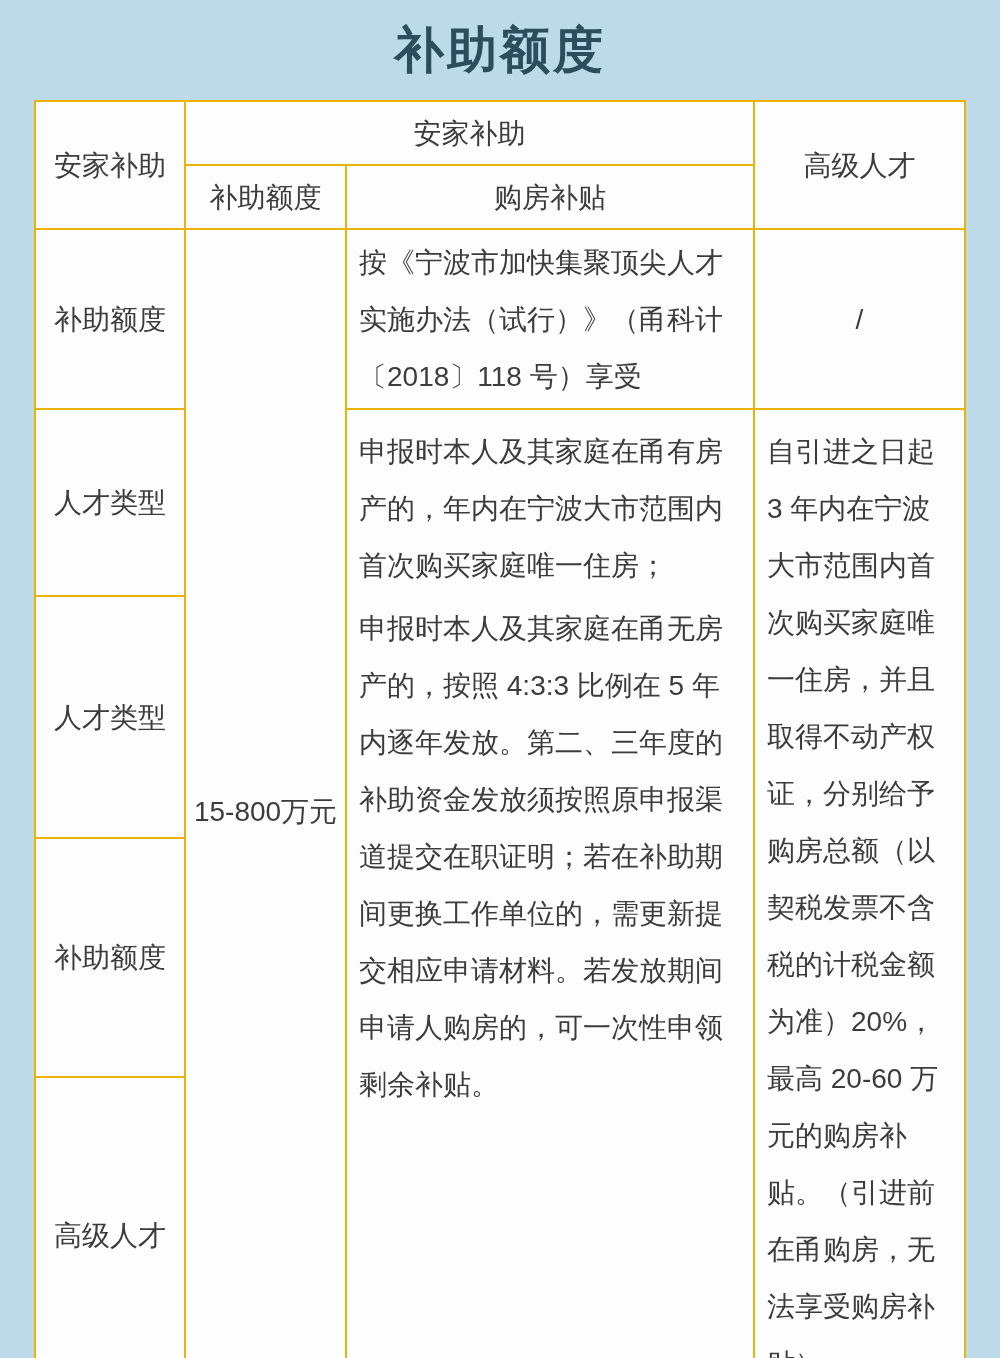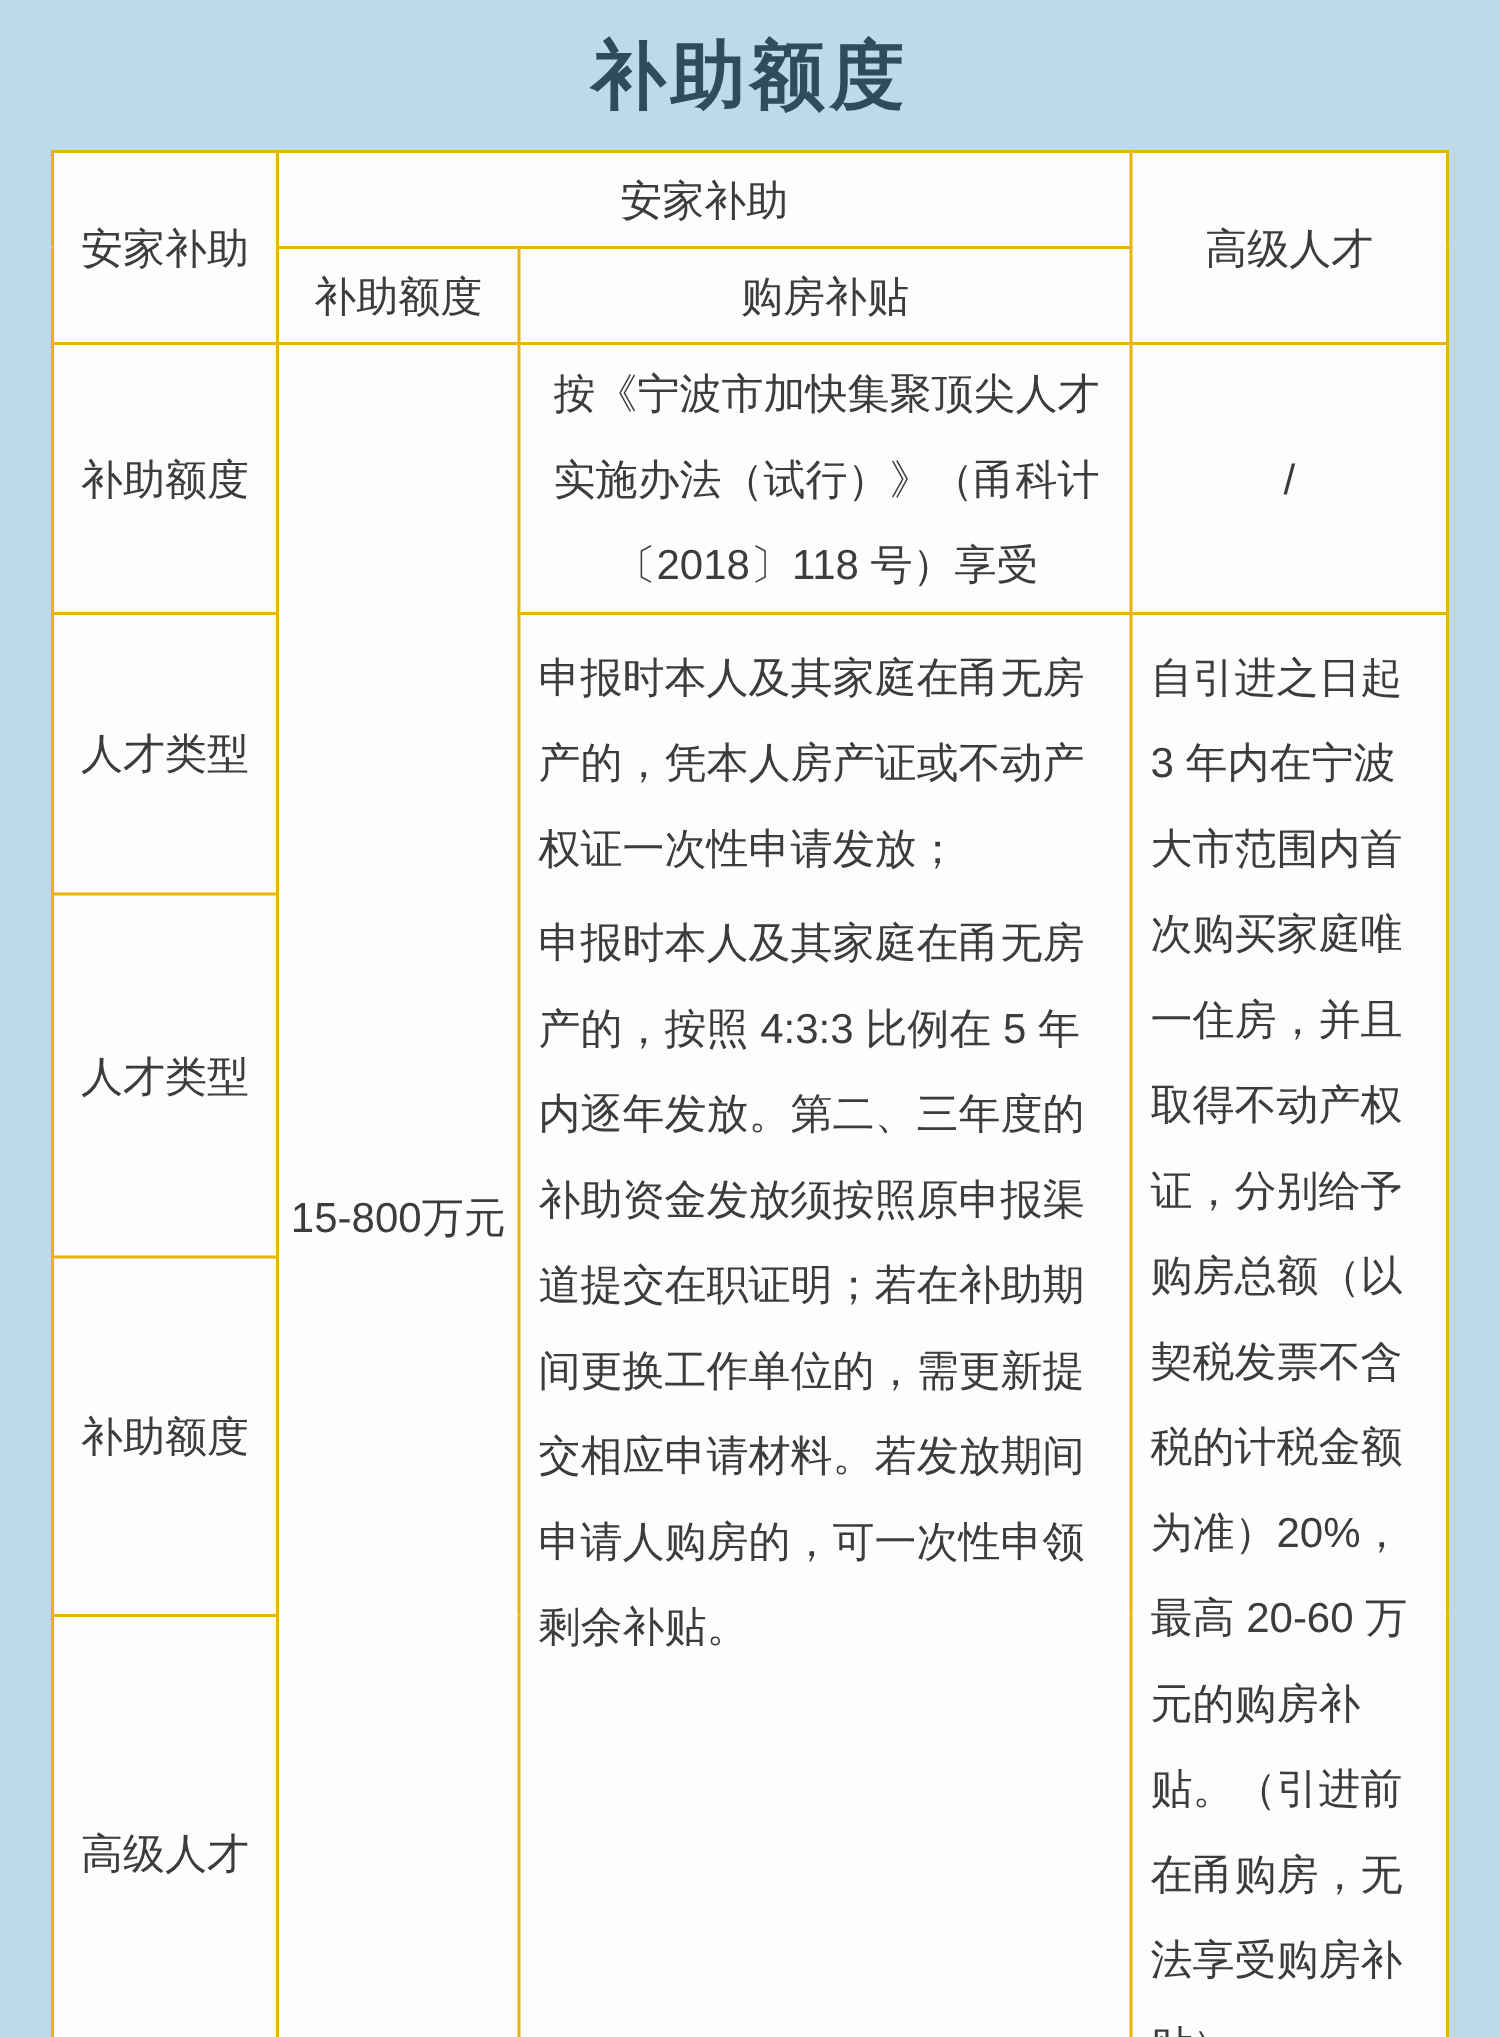--- a/index.html
+++ b/index.html
@@ -42,21 +42,21 @@
   .col-house  { width: 211px; }
   .h-row1 { height: 64px; }
   .h-row2 { height: 64px; }
   .cell-center { text-align: center; vertical-align: middle; }
   .cell-text-top {
     text-align: left;
     vertical-align: top;
     padding: 13px 10px 0 12px;
   }
   .cell-text-mid {
-    text-align: center;
+    text-align: left;
     vertical-align: middle;
     padding: 0 10px 0 12px;
   }
   .cell-text-top p { margin: 0 0 6px 0; }
   .row-top    { height: 180px; }
   .row-teyou  { height: 149px; }
   .row-lingjun{ height: 192px; }
   .row-bajian { height: 190px; }
   .row-gaoji  { height: 251px; }
 </style>
@@ -86,21 +86,21 @@
   <tbody>
     <tr class="row-top">
       <td class="cell-center">补助额度</td>
       <td rowspan="5" class="cell-center">15-800万元</td>
       <td class="cell-text-mid">按《宁波市加快集聚顶尖人才实施办法（试行）》（甬科计〔2018〕118 号）享受</td>
       <td class="cell-center">/</td>
     </tr>
     <tr class="row-teyou">
       <td class="cell-center">人才类型</td>
       <td rowspan="4" class="cell-text-top">
-        <p>申报时本人及其家庭在甬无房产的，凭本人房产证或不动产权证一次性申请发放；</p>
+        <p>申报时本人及其家庭在甬有房产的，年内在宁波大市范围内首次购买家庭唯一住房；</p>
         <p>申报时本人及其家庭在甬无房产的，按照 4:3:3 比例在 5 年内逐年发放。第二、三年度的补助资金发放须按照原申报渠道提交在职证明；若在补助期间更换工作单位的，需更新提交相应申请材料。若发放期间申请人购房的，可一次性申领剩余补贴。</p>
       </td>
       <td rowspan="4" class="cell-text-top">自引进之日起 3 年内在宁波大市范围内首次购买家庭唯一住房，并且取得不动产权证，分别给予购房总额（以契税发票不含税的计税金额为准）20%，最高 20-60 万元的购房补贴。（引进前在甬购房，无法享受购房补贴）</td>
     </tr>
     <tr class="row-lingjun">
       <td class="cell-center">人才类型</td>
     </tr>
     <tr class="row-bajian">
       <td class="cell-center">补助额度</td>
     </tr>

